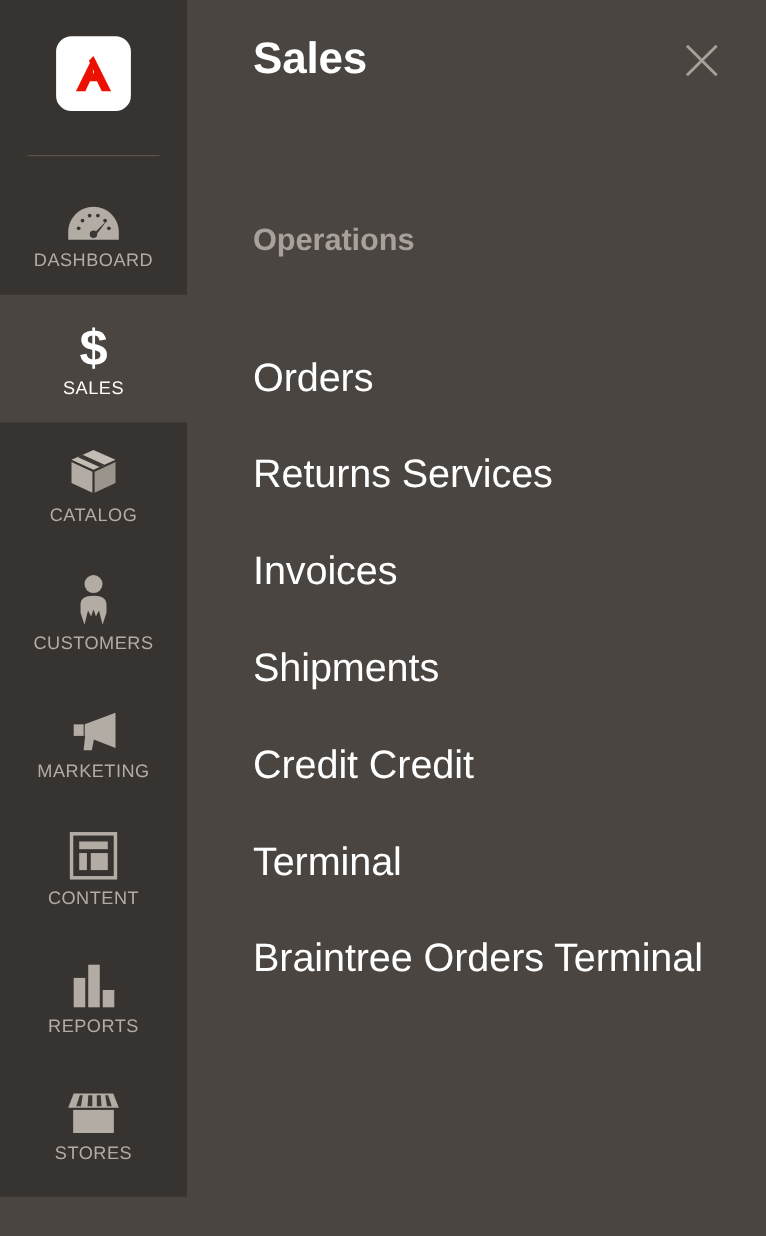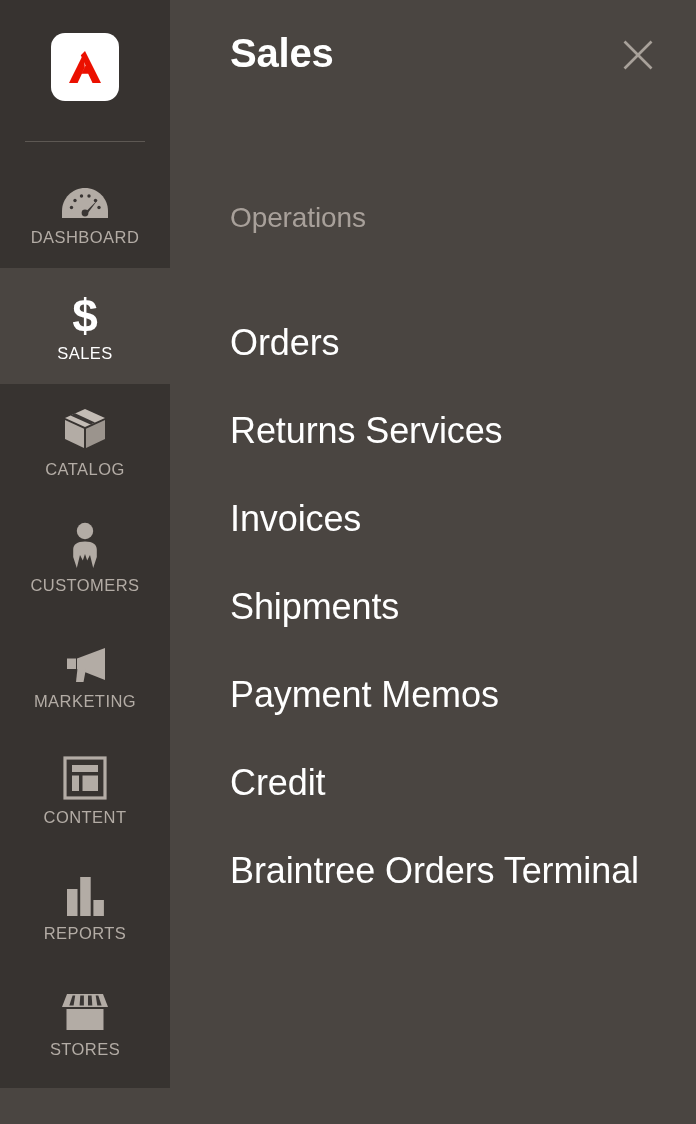--- a/index.html
+++ b/index.html
@@ -141,21 +141,21 @@
     display: flex;
     align-items: center;
     justify-content: center;
     cursor: pointer;
     background: none;
     border: none;
   }
 
   .section-title {
     font-size: 28px;
-    font-weight: normal;
+    font-weight: bold;
     color: #a8a09a;
     padding: 84px 0 0 60px;
     line-height: 1;
     letter-spacing: -0.1px;
   }
 
   .menu-list {
     list-style: none;
     margin-top: 67px;
   }
@@ -311,24 +311,24 @@
       <li>
           <a class="menu-item" href="#">Returns Services</a>
         </li>
       <li>
           <a class="menu-item" href="#">Invoices</a>
         </li>
       <li>
           <a class="menu-item" href="#">Shipments</a>
         </li>
       <li>
-          <a class="menu-item" href="#">Payment Memos</a>
-        </li>
-      <li>
-          <a class="menu-item" href="#">Credit</a>
+          <a class="menu-item" href="#">Credit Credit</a>
+        </li>
+      <li>
+          <a class="menu-item" href="#">Terminal</a>
         </li>
       <li>
           <a class="menu-item" href="#">Braintree Orders Terminal</a>
         </li>
     </ul>
 
   </section>
 </div>
 
 </body></html>

